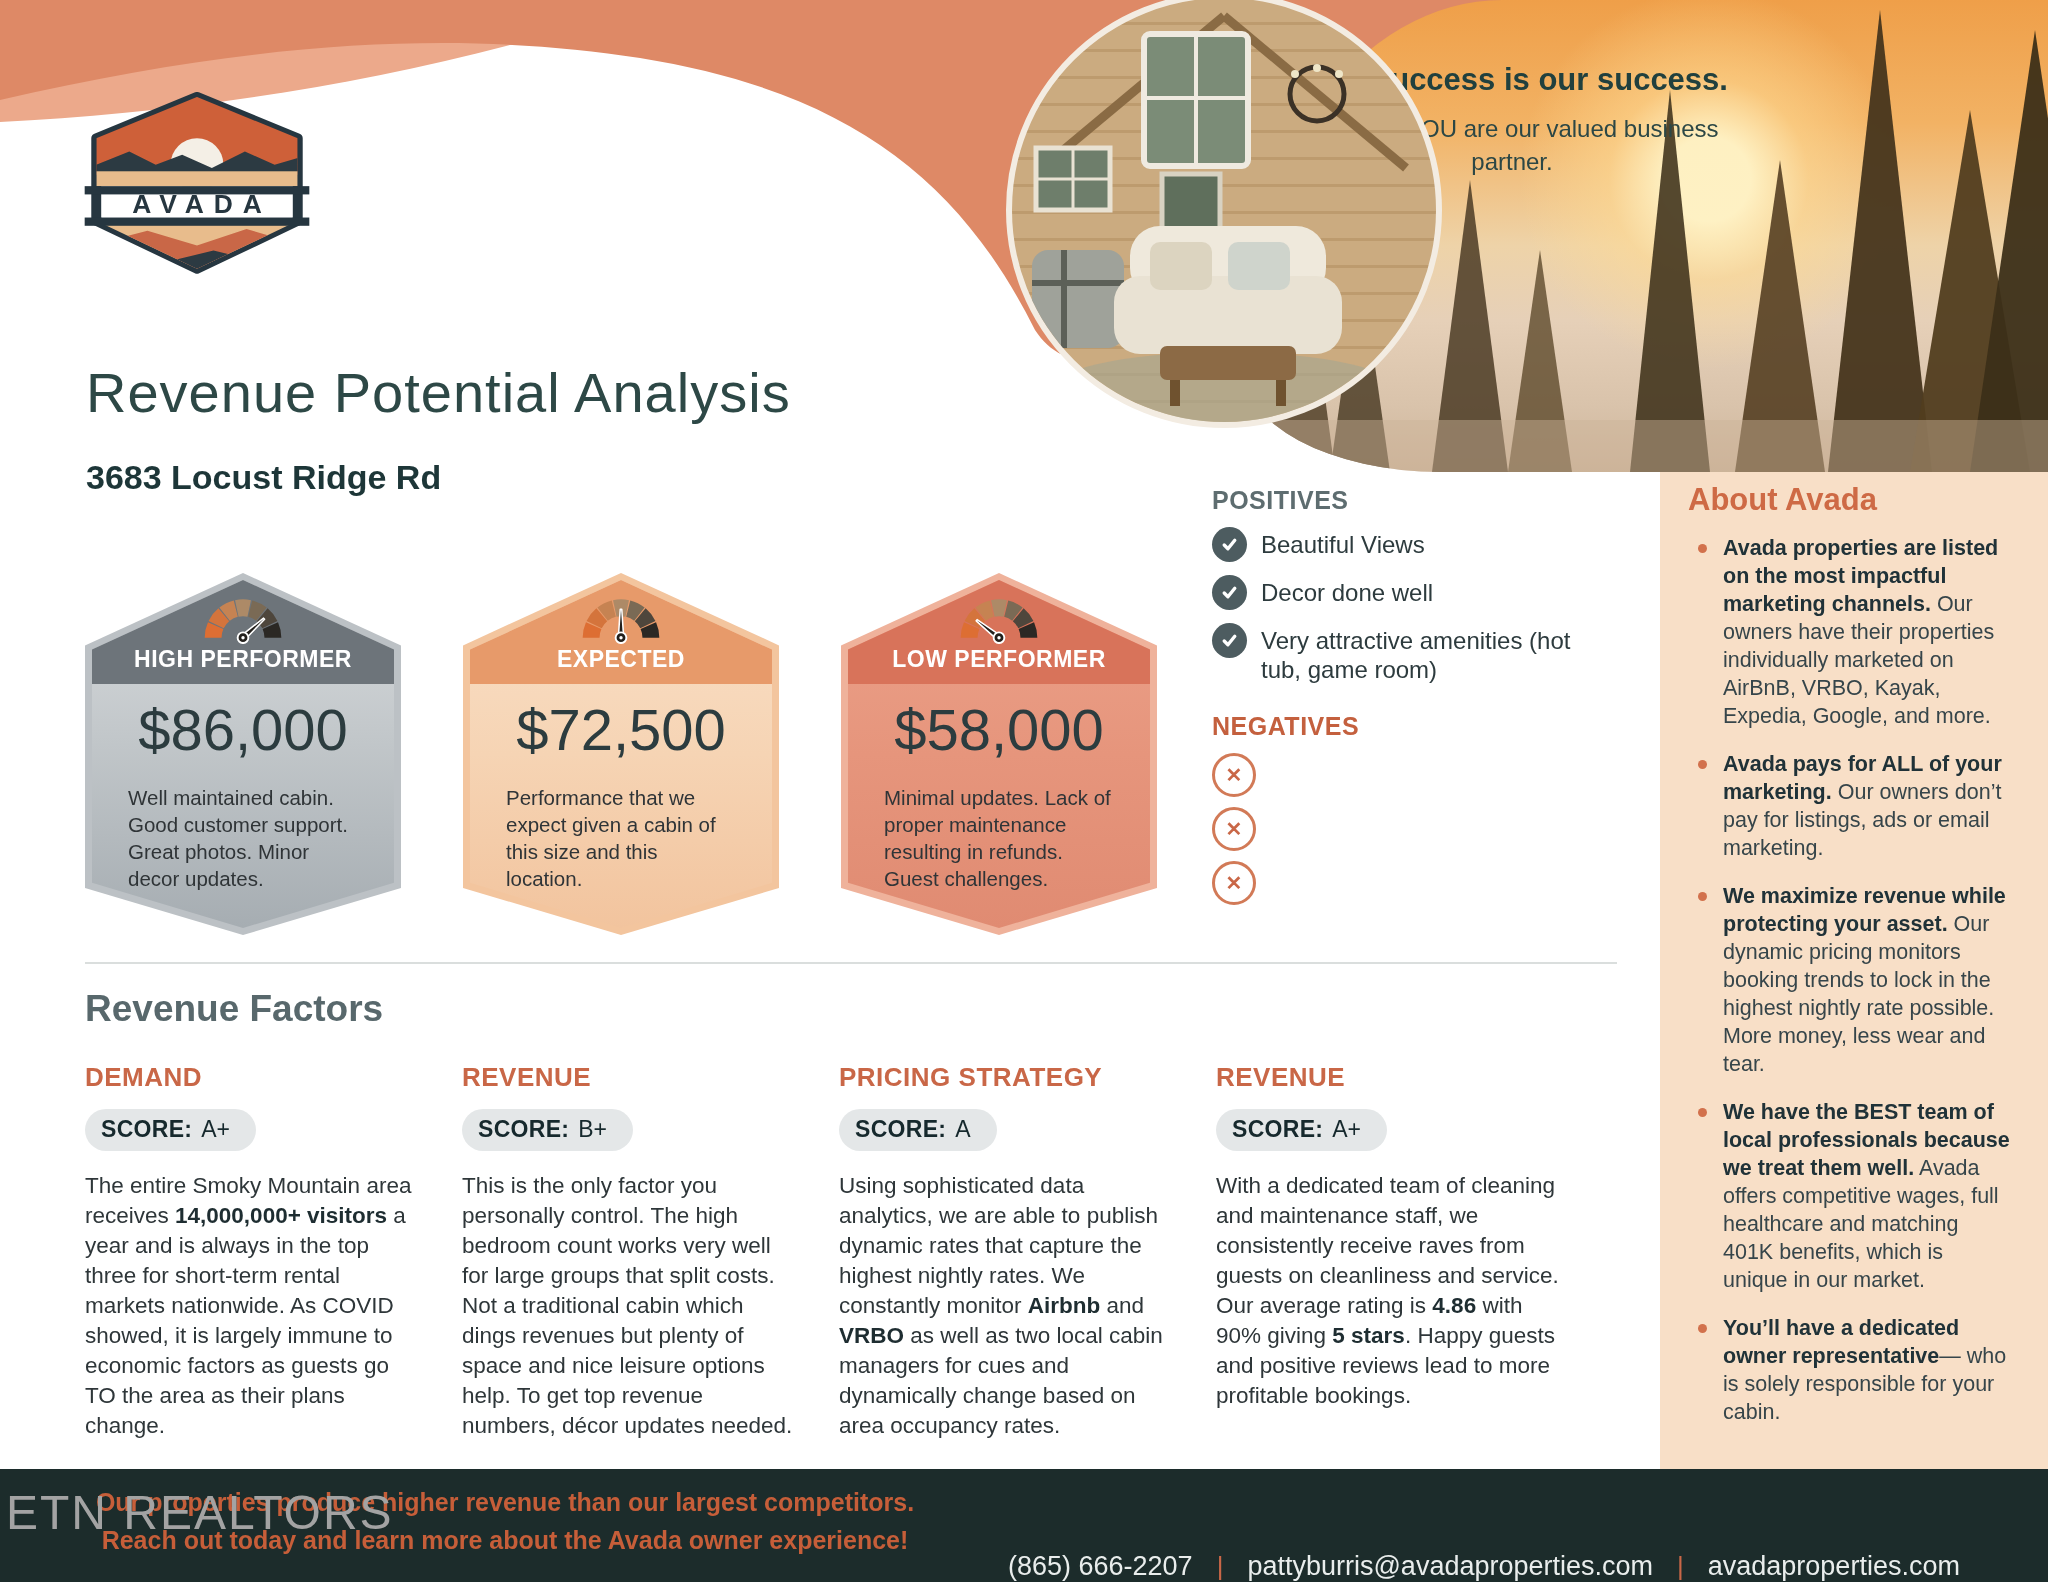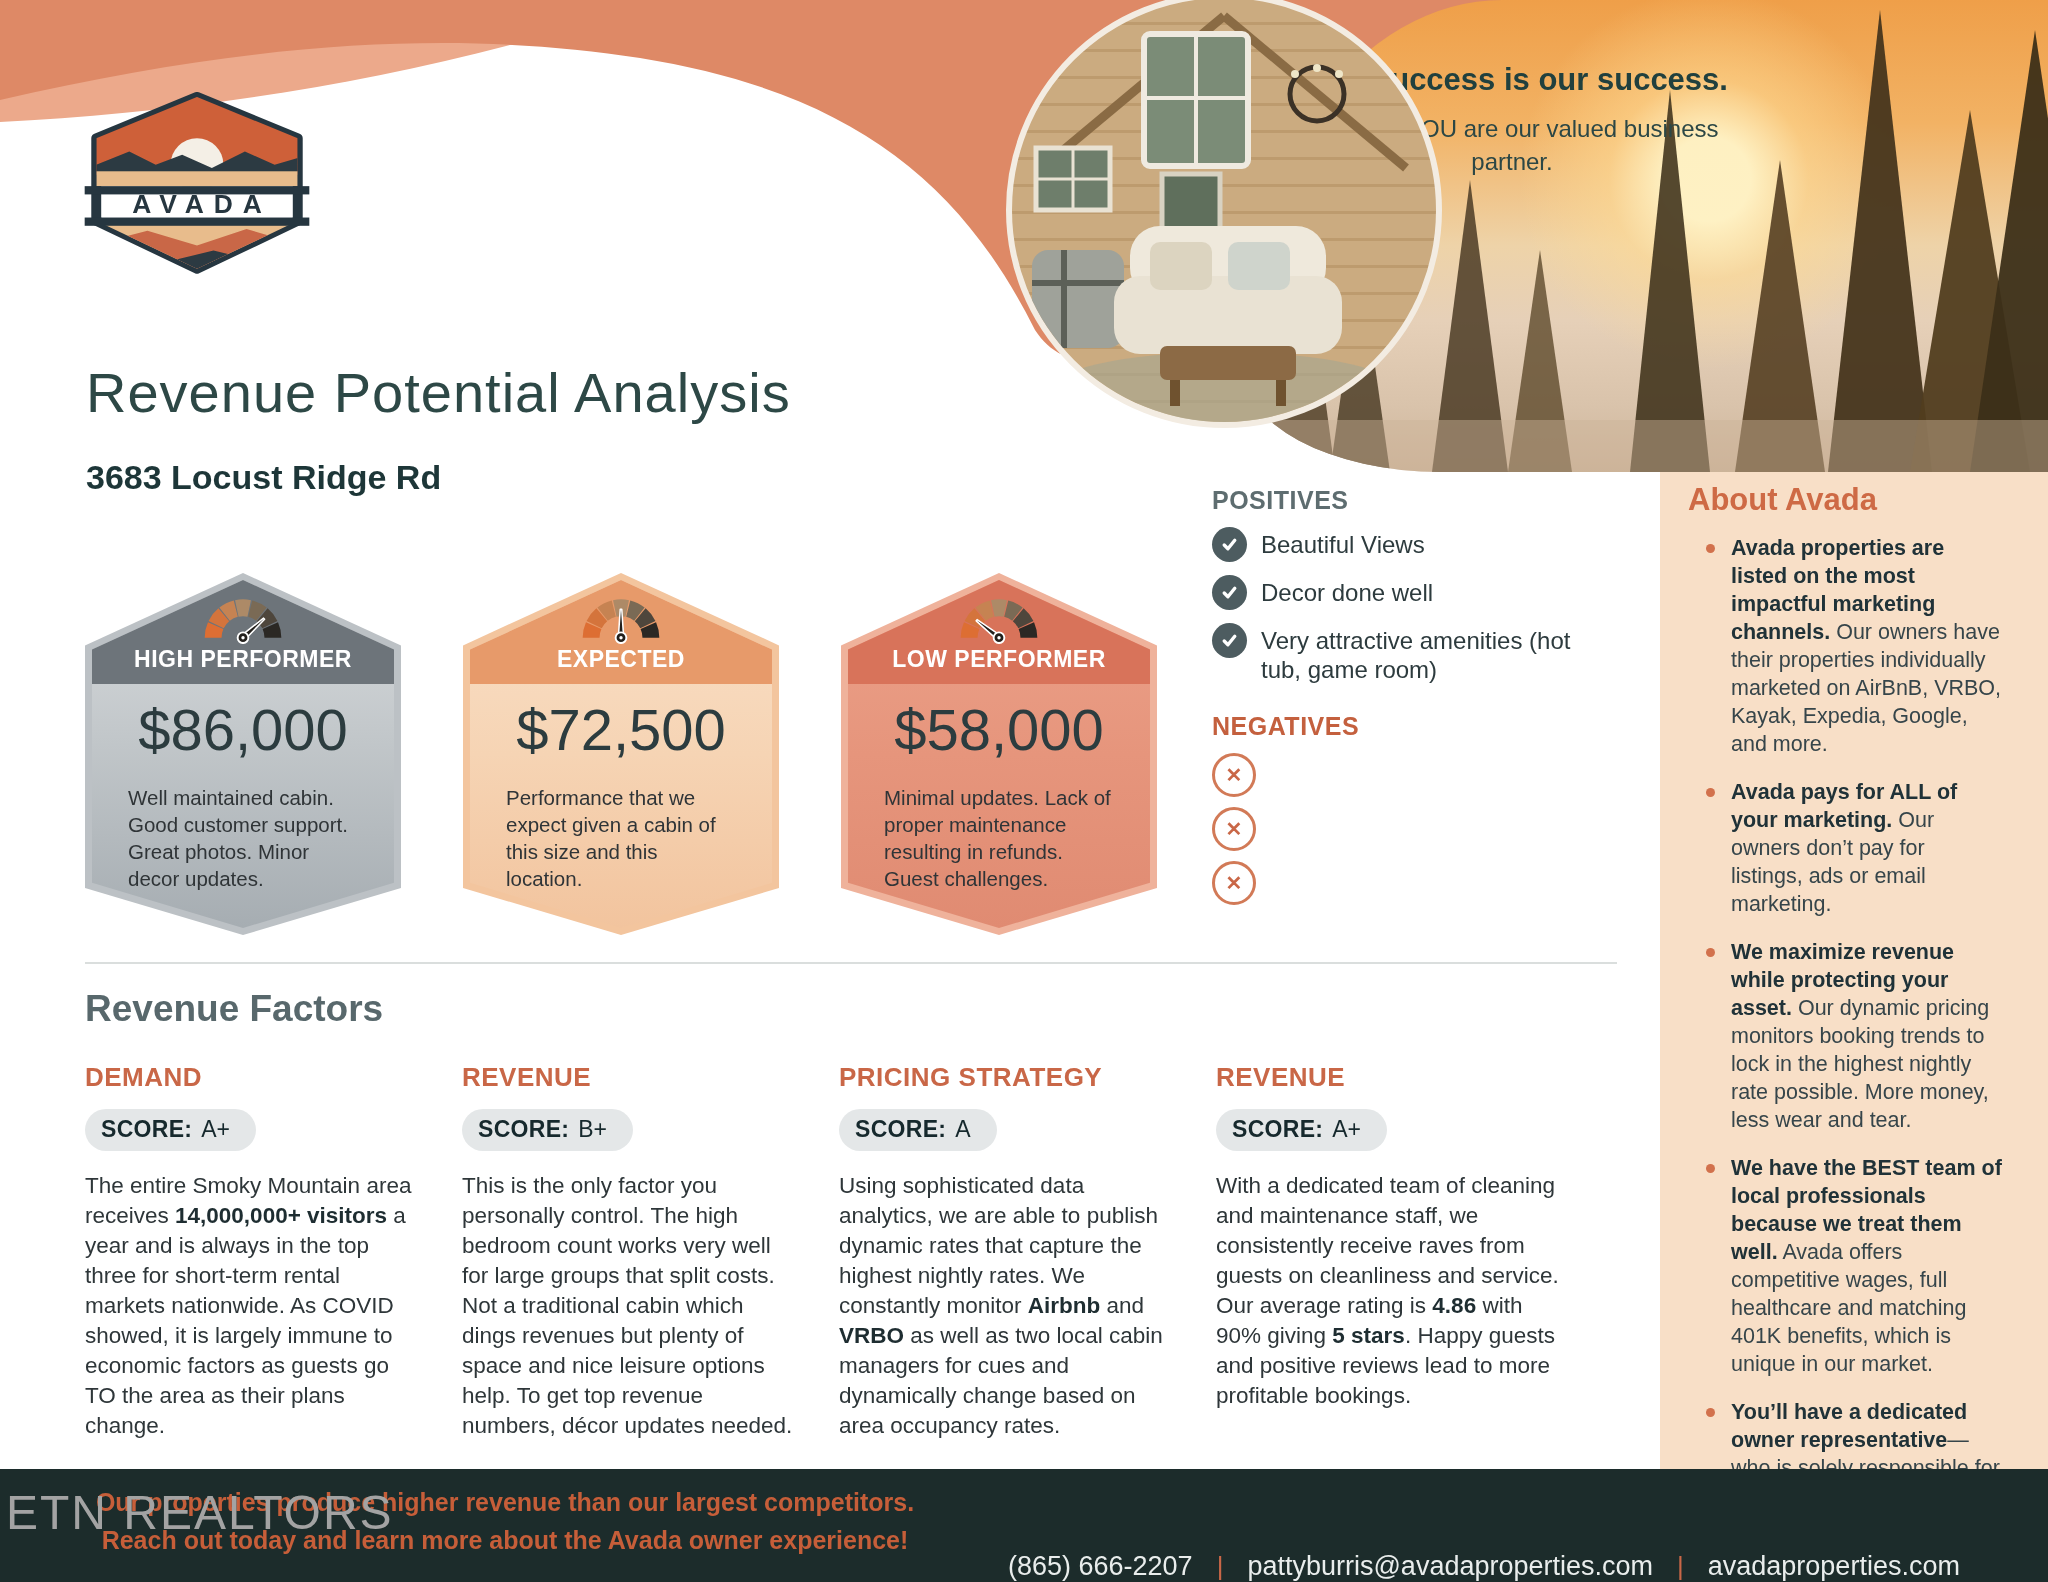--- a/index.html
+++ b/index.html
@@ -72,21 +72,21 @@
               padding:7px 26px 8px 16px;font-size:23px;color:#16292d;}
   .score-pill b{letter-spacing:.3px;}
   .score-val{margin-left:9px;}
   .col-body{margin-top:20px;font-size:22.5px;line-height:30px;color:#2e3639;}
   .col-body b{color:#1e2d31;}
 
   
   .sidebar{position:absolute;left:1660px;top:380px;width:388px;height:1093px;background:#f8dfc7;z-index:1;
            box-sizing:border-box;padding:102px 30px 0 28px;}
   .sidebar-h{margin:0 0 16px;font-size:31px;font-weight:bold;color:#ce6a45;}
-  .blist{list-style:none;margin:16px;padding:0;}
+  .blist{list-style:none;margin:8px;padding:0;}
   .blist li{position:relative;padding-left:27px;margin-bottom:20px;font-size:21.5px;line-height:28px;color:#36454a;}
   .blist li::before{content:"";position:absolute;left:2px;top:10px;width:9px;height:9px;border-radius:50%;background:#d2714c;}
   .blist b{color:#203238;}
 
   
   .footer{position:absolute;left:0;top:1469px;width:2048px;height:113px;background:#1c2c2b;z-index:5;}
   .footer-msg{position:absolute;left:80px;top:14px;width:850px;text-align:center;
               font-size:25px;font-weight:bold;color:#c65e39;line-height:38px;}
   .watermark{position:absolute;left:6px;top:16px;font-size:48px;font-weight:400;letter-spacing:2px;color:#a3a3a3;z-index:6;}
   .contacts{position:absolute;left:1008px;top:0;height:100%;display:flex;align-items:flex-end;gap:24px;

